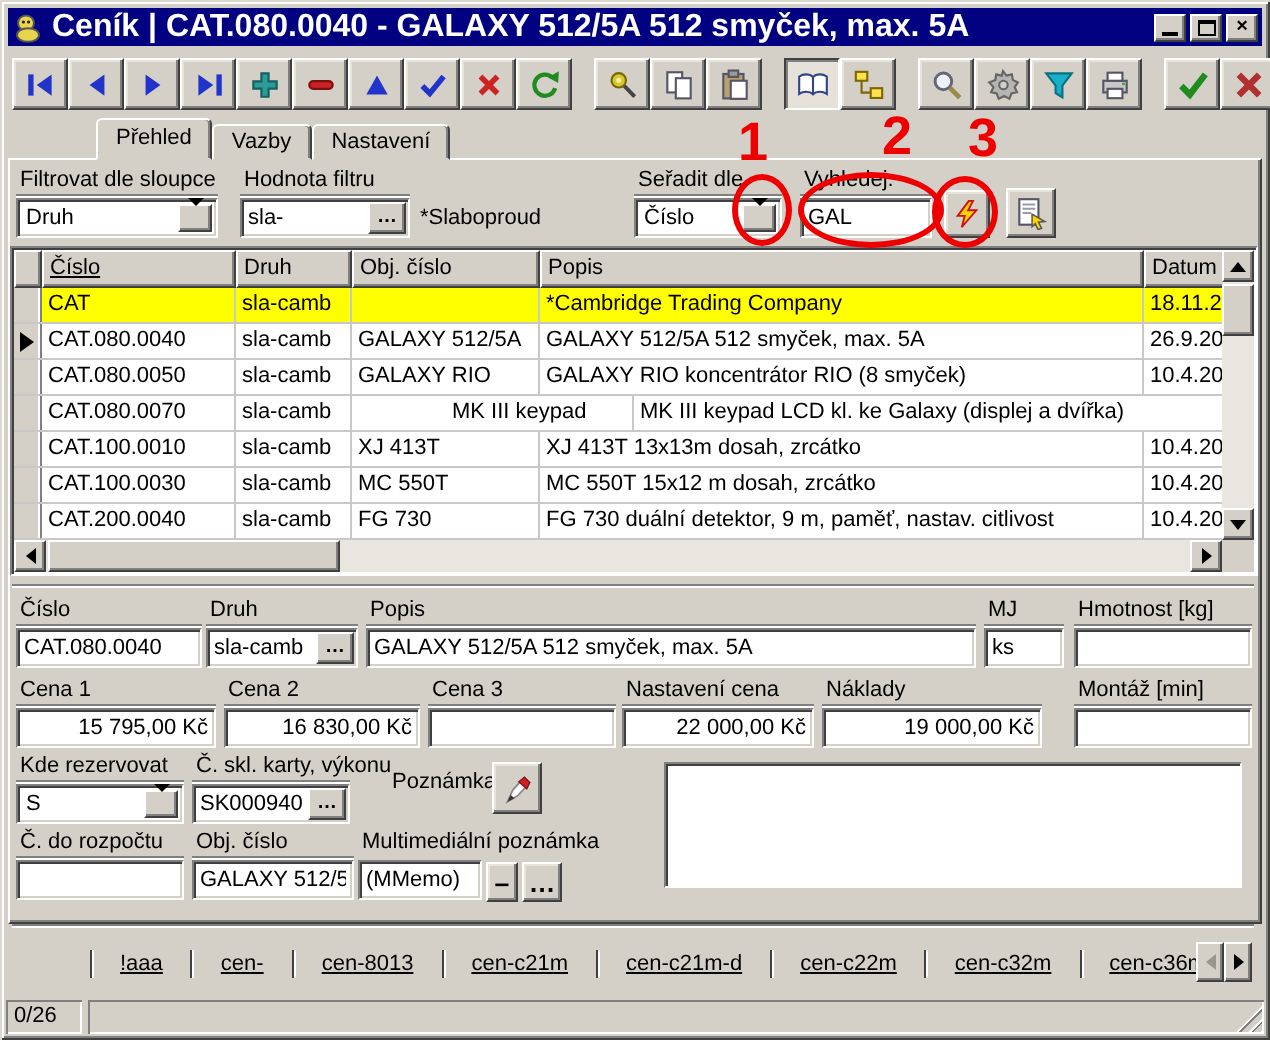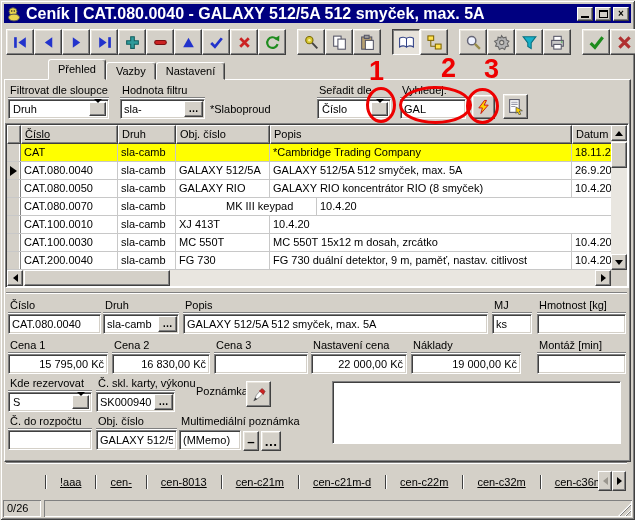--- a/index.html
+++ b/index.html
@@ -414,27 +414,29 @@
           <div class="gcell" style="width: 58px;">sla-camb</div>
           <div class="gcell" style="width: 94px;">GALAXY RIO</div>
           <div class="gcell" style="width: 302px;">GALAXY RIO koncentrátor RIO (8 smyček)</div>
           <div class="gcell" style="width: 41px; border-right: none;">10.4.20</div>
         </div>
         <div class="grow">
           <div class="gcell gind" style="width: 14px;"></div>
           <div class="gcell" style="width: 97px;">CAT.080.0070</div>
           <div class="gcell" style="width: 58px;">sla-camb</div>
           <div class="gcell" style="width: 94px; margin-left: 47px;">MK III keypad</div>
+          <div class="gcell" style="width: 302px;">MK III keypad LCD kl. ke Galaxy (displej a dvířka)</div>
           <div class="gcell" style="width: 41px; border-right: none;">10.4.20</div>
         </div>
         <div class="grow">
           <div class="gcell gind" style="width: 14px;"></div>
           <div class="gcell" style="width: 97px;">CAT.100.0010</div>
           <div class="gcell" style="width: 58px;">sla-camb</div>
           <div class="gcell" style="width: 94px;">XJ 413T</div>
+          <div class="gcell" style="width: 302px;">XJ 413T 13x13m dosah, zrcátko</div>
           <div class="gcell" style="width: 41px; border-right: none;">10.4.20</div>
         </div>
         <div class="grow">
           <div class="gcell gind" style="width: 14px;"></div>
           <div class="gcell" style="width: 97px;">CAT.100.0030</div>
           <div class="gcell" style="width: 58px;">sla-camb</div>
           <div class="gcell" style="width: 94px;">MC 550T</div>
           <div class="gcell" style="width: 302px;">MC 550T 15x12 m dosah, zrcátko</div>
           <div class="gcell" style="width: 41px; border-right: none;">10.4.20</div>
         </div>

